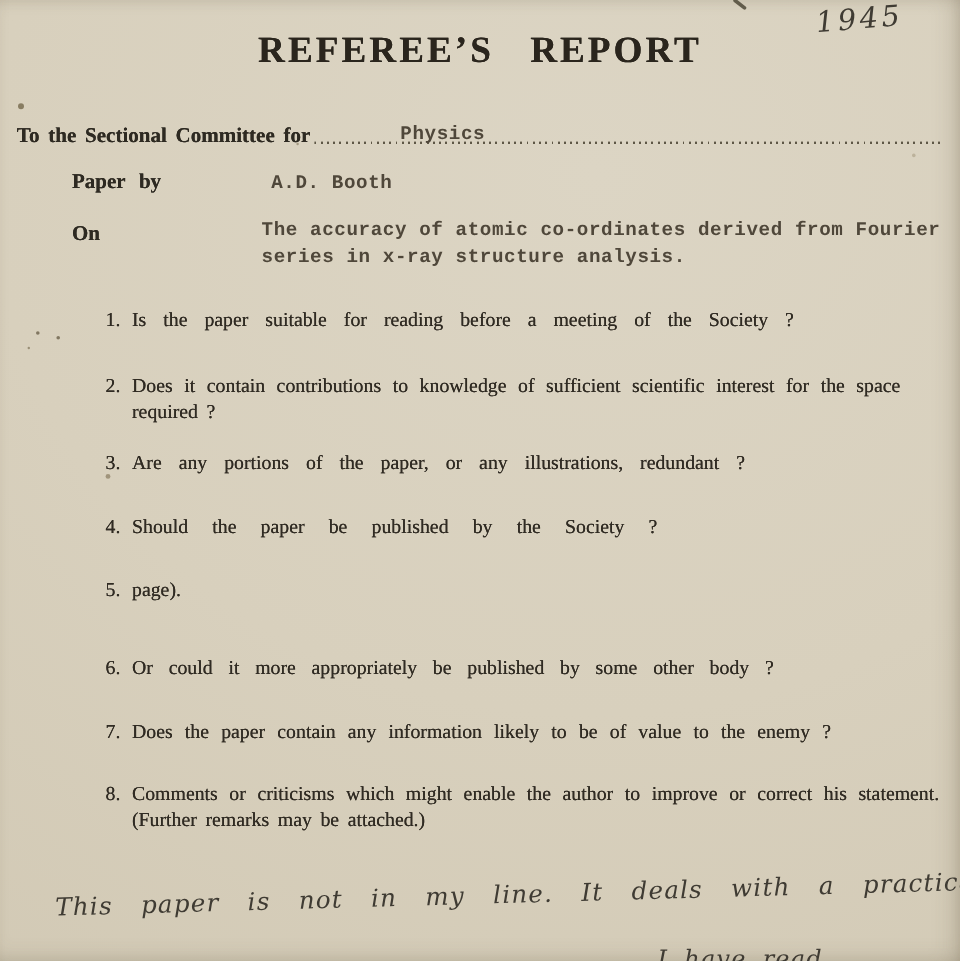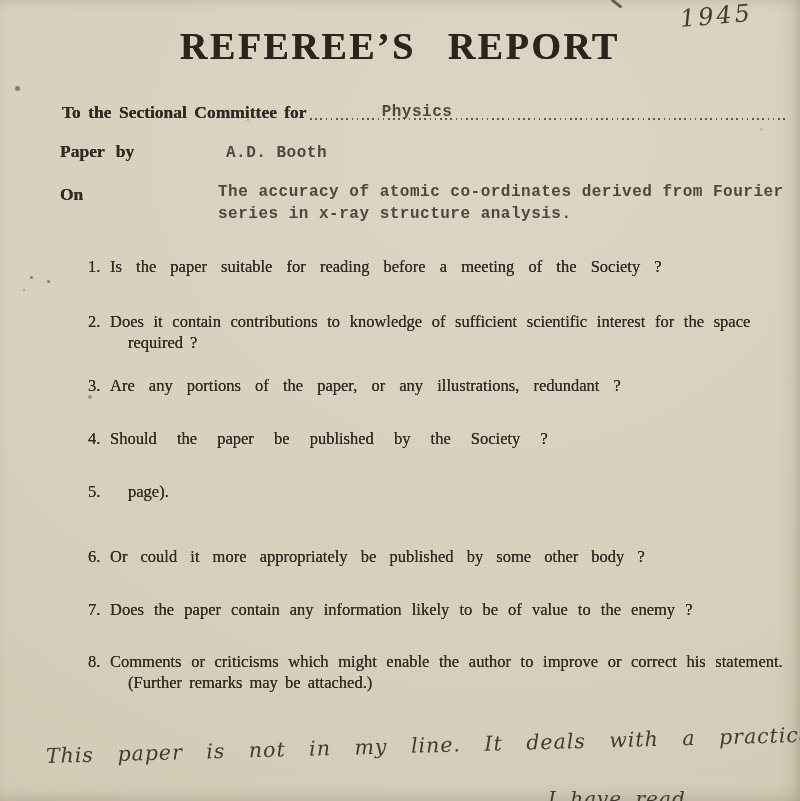--- a/index.html
+++ b/index.html
@@ -7,32 +7,32 @@
     position:relative; width:800px; height:801px; overflow:hidden;
     background: radial-gradient(140% 125% at 62% 18%, #dcd5c4 0%, #d8d0bd 45%, #cfc6b1 100%);
     box-shadow: inset -16px 0 24px -18px rgba(90,78,56,.4),
                 inset 0 -12px 20px -14px rgba(90,78,56,.3),
                 inset 0 8px 14px -10px rgba(90,78,56,.22);
     font-family:"Liberation Serif", serif;
     color: var(--print_ink, #2e2a22);
   }
   .title {
     position:absolute; top:24px; left:0; right:0; margin:0; text-align:center;
-    font-size:38px; font-weight:700; letter-spacing:2.5px; word-spacing:20px;
+    font-size:31px; font-weight:700; letter-spacing:2.5px; word-spacing:20px;
     color:#2a251d; text-shadow:0 0 .4px #2a251d;
   }
   .hand { font-family:"DejaVu Serif", serif; font-style:italic; color: var(--hand_ink,#3f3b33); }
   .year {
     position:absolute; top:5px; left:680px; font-size:24px; letter-spacing:3px;
     transform:rotate(-5deg); transform-origin:left center;
   }
   .flabel { font-size:17.5px; font-weight:700; color:#2e2a22; text-shadow:0 0 .3px #2e2a22; }
   .committee {
     position:absolute; top:101px; left:14px; right:10px;
-    display:flex; align-items:flex-end;margin-left:48px;
+    display:flex; align-items:flex-end;
   }
   .committee .label { flex:none; word-spacing:3px; }
   .leader { flex:1 1 auto; position:relative; height:22px; margin-left:3px; }
   .dots {
     position:absolute; left:0; right:5px; bottom:3px; height:2px;
     background-image:repeating-linear-gradient(90deg,#5e5746 0px,#5e5746 1.6px,transparent 1.6px,transparent 5.2px);
   }
   .typed {
     font-family:"Liberation Mono", monospace; font-weight:700;
     color: var(--type_ink,#4f473a); letter-spacing:.5px; font-size:16px;padding-left:28px;
@@ -43,21 +43,21 @@
   .on-label { position:absolute; top:184px; left:60px; }
   .subject { position:absolute; top:181px; left:190px; line-height:22px; }
   .subject .sline { display:block; white-space:nowrap; }
   .q {
     position:absolute; left:88px; right:12px; display:flex;
     font-size:16.5px; line-height:21px; color:#302b23; text-shadow:0 0 .3px #302b23;
   }
   .q .num { width:22px; flex:none; }
   .q .body { flex:1; }
   .q .l1 { display:block; white-space:nowrap; }
-  .q .l2 { display:block; margin-left:18px; word-spacing:3px; }
+  .q .l2 { display:block; word-spacing:3px; }
   .ws4  { word-spacing:4.5px; }
   .ws5  { word-spacing:5.5px; }
   .ws6  { word-spacing:6px; }
   .ws9  { word-spacing:9px; }
   .ws10 { word-spacing:10px; }
   .ws16 { word-spacing:16px; }
   .it { font-style:italic; }
   .hand1 {
     position:absolute; top:744px; left:46px; font-size:20.5px;
     letter-spacing:1px; word-spacing:16px; white-space:nowrap;

